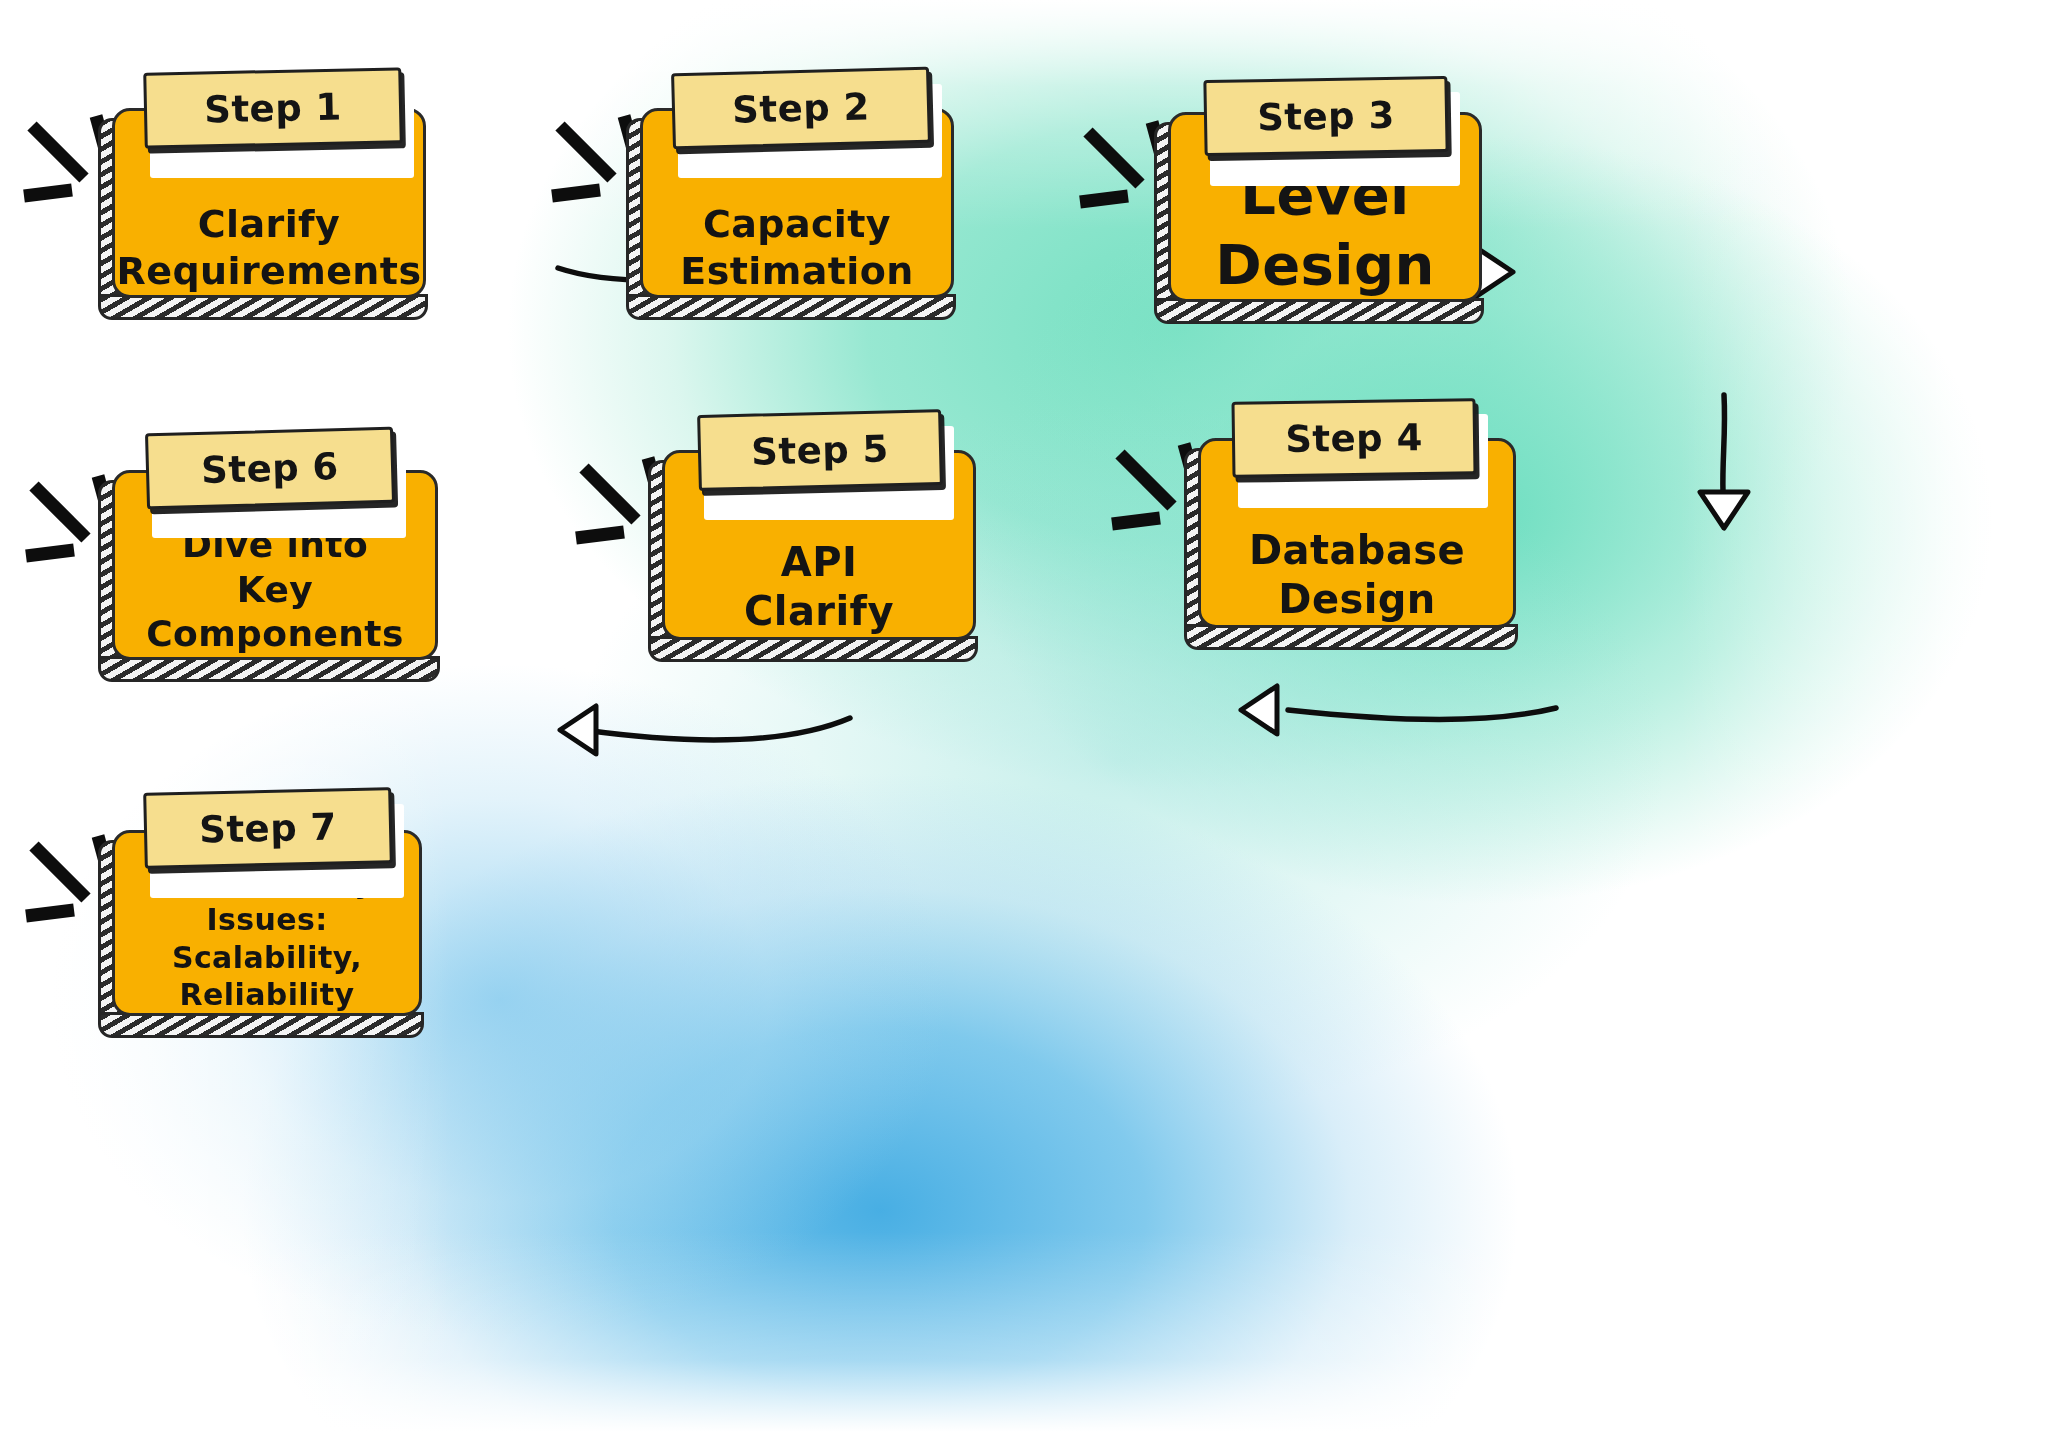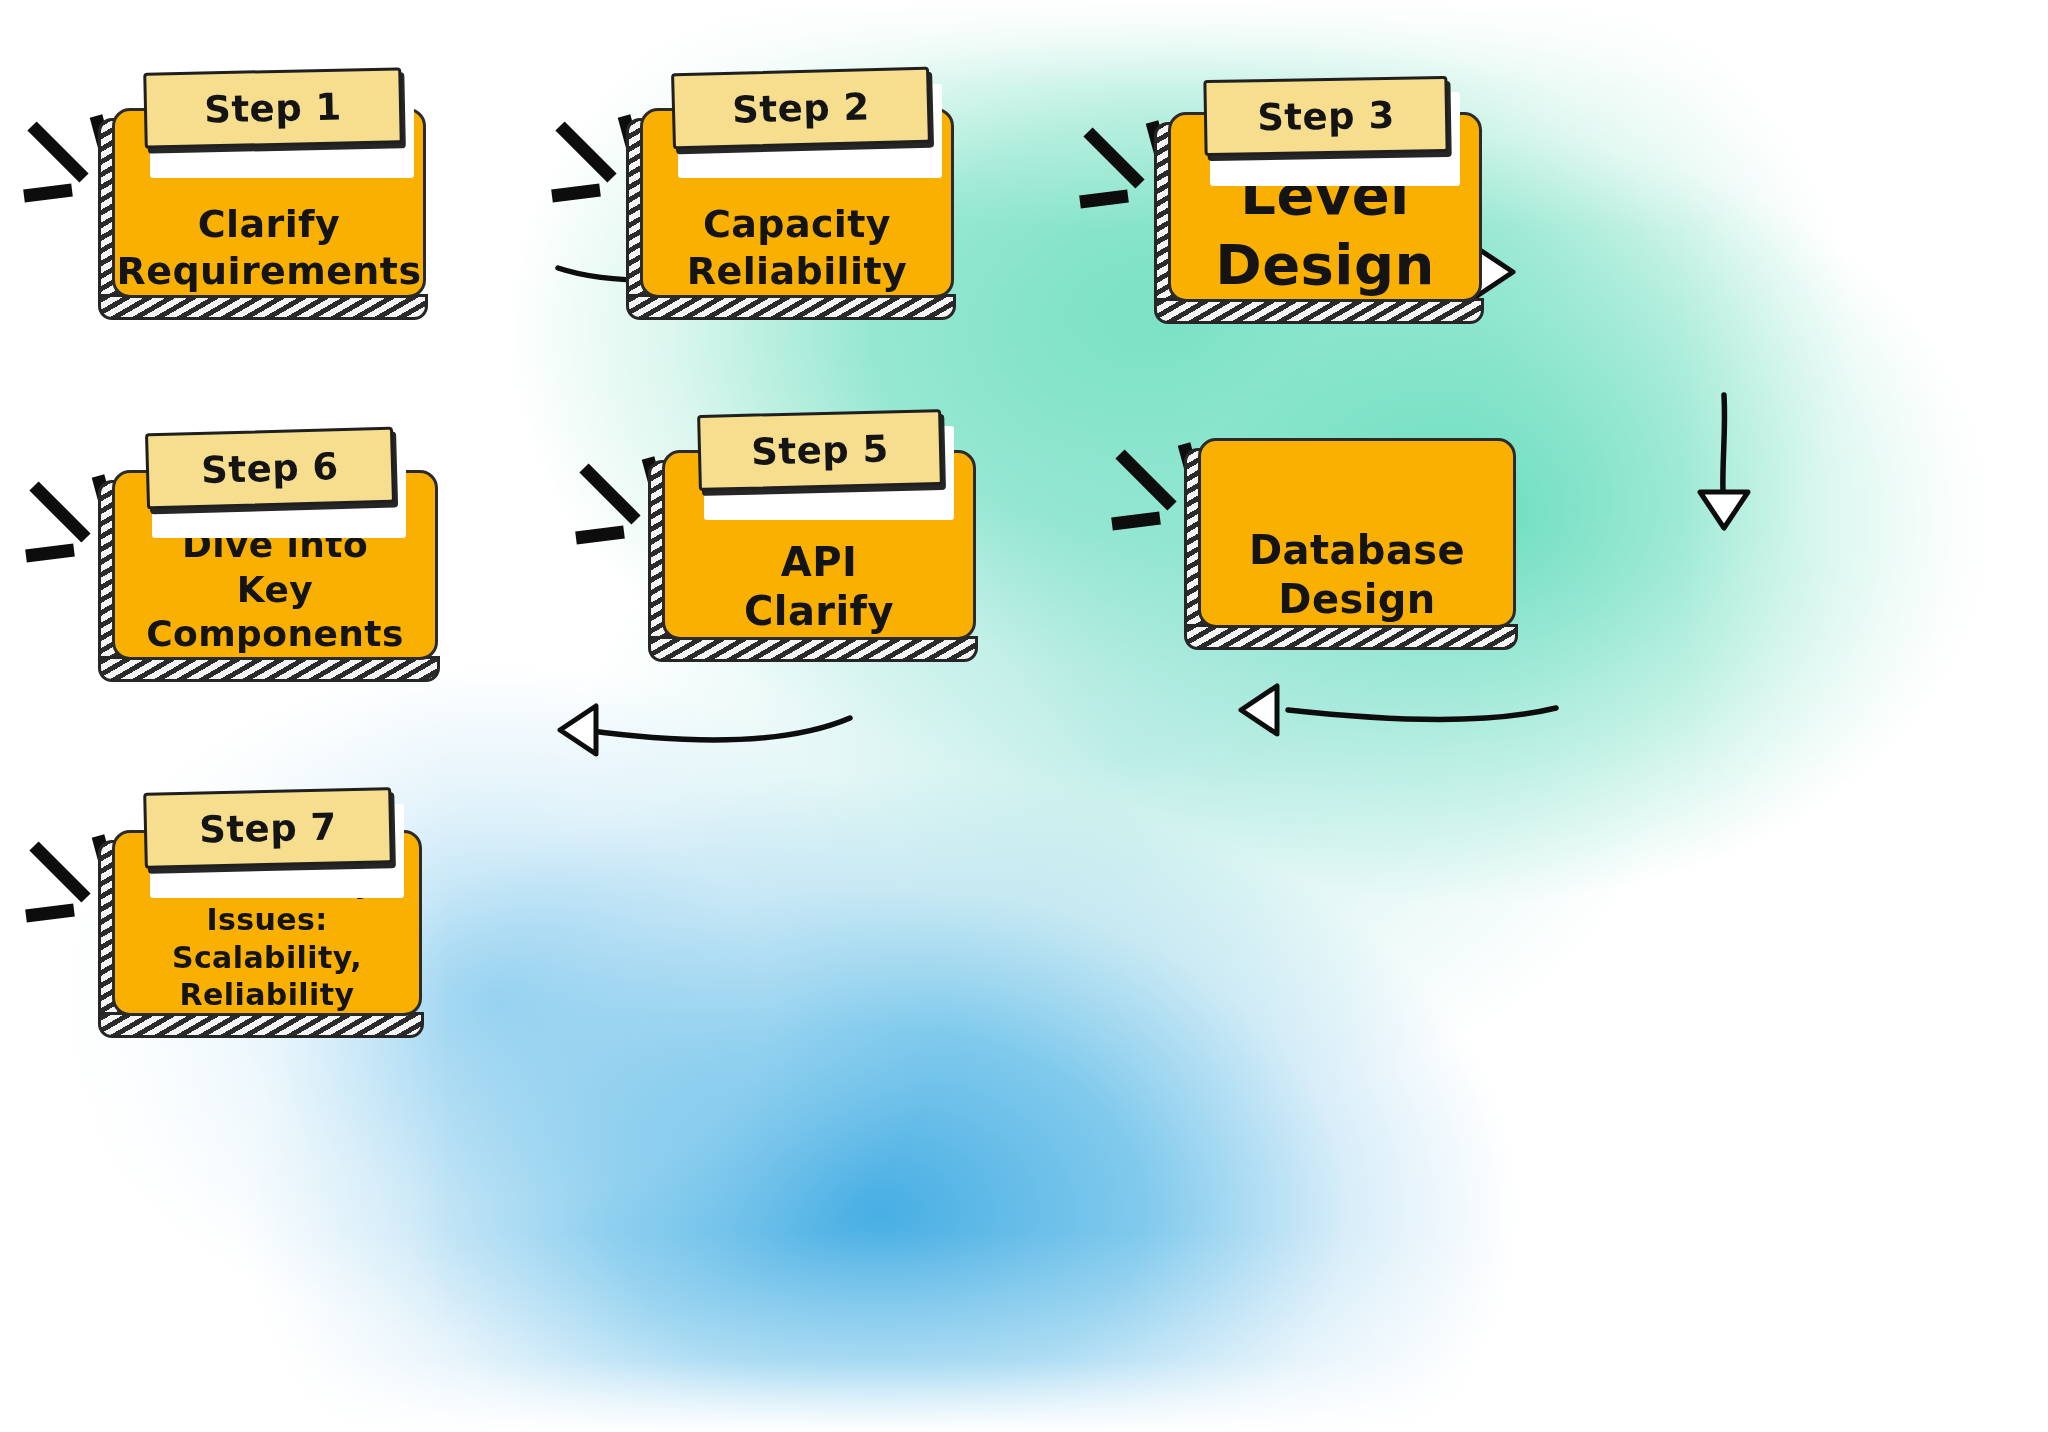--- a/index.html
+++ b/index.html
@@ -176,21 +176,21 @@
           <div class="label-note" style="width: 258px; height: 76px; transform: rotate(-1.2deg);">
             <span style="font-size: 37px;">Step 1</span>
           </div>
         </div>
       </div>
       <div class="node" style="left: 640px; top: 108px; width: 314px; height: 190px;">
         <div class="hatch hatch-left" style="left: -14px; top: 10px; width: 30px; height: 194px;"></div>
         <div class="hatch hatch-bottom" style="left: -14px; top: 186px; width: 330px; height: 26px;"></div>
         <div class="card-body" style="left: 0px; top: 0px; width: 314px; height: 190px;">
           <div class="card-text" style="font-size: 38px; margin-top: 22px;">Capacity
-Reliability</div>
+Estimation</div>
         </div>
         <div class="label-wrap" style="left: 32px; top: -38px; width: 258px; height: 76px;">
           <div class="label-paper" style="left: 6px; top: 14px; width: 264px; height: 94px;"></div>
           <div class="label-note" style="width: 258px; height: 76px; transform: rotate(-1.5deg);">
             <span style="font-size: 37px;">Step 2</span>
           </div>
         </div>
       </div>
       <div class="node" style="left: 1168px; top: 112px; width: 314px; height: 190px;">
         <div class="hatch hatch-left" style="left: -14px; top: 10px; width: 30px; height: 194px;"></div>
@@ -205,20 +205,26 @@
             <span style="font-size: 37px;">Step 3</span>
           </div>
         </div>
       </div>
       <div class="node" style="left: 1198px; top: 438px; width: 318px; height: 190px;">
         <div class="hatch hatch-left" style="left: -14px; top: 10px; width: 30px; height: 194px;"></div>
         <div class="hatch hatch-bottom" style="left: -14px; top: 186px; width: 334px; height: 26px;"></div>
         <div class="card-body" style="left: 0px; top: 0px; width: 318px; height: 190px;">
           <div class="card-text" style="font-size: 40px; margin-top: 22px;">Database
 Design</div>
+        </div>
+        <div class="label-wrap" style="left: 34px; top: -38px; width: 244px; height: 76px;">
+          <div class="label-paper" style="left: 6px; top: 14px; width: 250px; height: 94px;"></div>
+          <div class="label-note" style="width: 244px; height: 76px; transform: rotate(-0.8deg);">
+            <span style="font-size: 37px;">Step 4</span>
+          </div>
         </div>
       </div>
       <div class="node" style="left: 662px; top: 450px; width: 314px; height: 190px;">
         <div class="hatch hatch-left" style="left: -14px; top: 10px; width: 30px; height: 194px;"></div>
         <div class="hatch hatch-bottom" style="left: -14px; top: 186px; width: 330px; height: 26px;"></div>
         <div class="card-body" style="left: 0px; top: 0px; width: 314px; height: 190px;">
           <div class="card-text" style="font-size: 40px; margin-top: 22px;">API
 Clarify</div>
         </div>
         <div class="label-wrap" style="left: 36px; top: -38px; width: 244px; height: 76px;">

